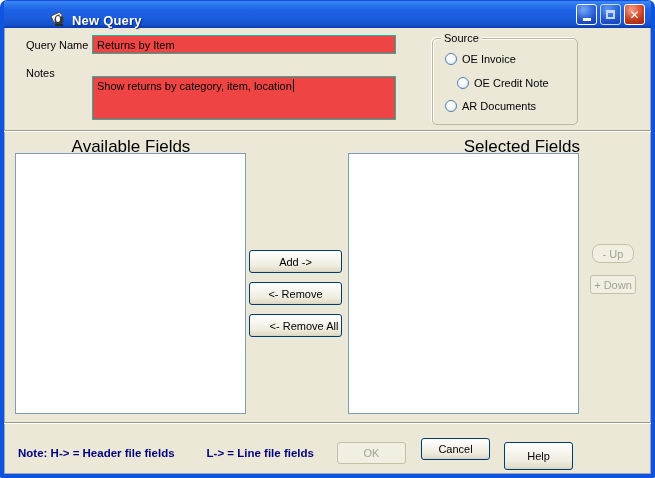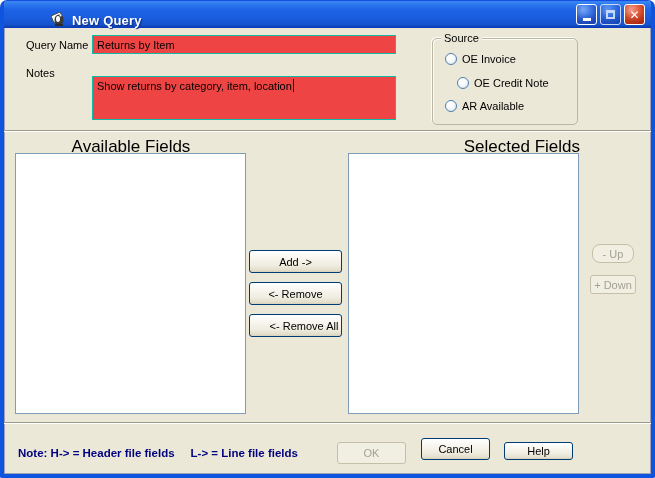--- a/index.html
+++ b/index.html
@@ -109,21 +109,21 @@
     position: absolute; left: 0; right: 0; height: 2px;
     border-top: 1px solid #9D9A87; border-bottom: 1px solid #FFFFFF;
   }
 
   .section-label { position: absolute; text-align: center; font-size: 17px; }
 
   .footer-note {
     position: absolute; left: 14px; top: 447px;
     color: #000080; font-weight: bold; font-size: 11.5px;
   }
-  .footer-note .part2 { margin-left: 16px; }
+  .footer-note .part2 { margin-left: 32px; }
 </style>
 </head>
 <body>
 
 <div class="window">
 
   <div class="titlebar">
     <span class="app-icon">
       <svg width="18" height="18" viewBox="0 0 18 18">
         <polygon points="3,6 12,2 15,8 6,13" fill="#ffffff" stroke="#444444" stroke-width="1"></polygon>
@@ -158,21 +158,21 @@
     <div class="radio-row" style="left:12px; top:14px;">
       <span class="radio-circle"></span>
       <span>OE Invoice</span>
     </div>
     <div class="radio-row" style="left:24px; top:38px;">
       <span class="radio-circle"></span>
       <span>OE Credit Note</span>
     </div>
     <div class="radio-row" style="left:12px; top:61px;">
       <span class="radio-circle"></span>
-      <span>AR Available</span>
+      <span>AR Documents</span>
     </div>
   </div>
 
   <div class="divider" style="top:130px;"></div>
 
   <div class="section-label" style="left:11px; top:137px; width:232px;">Available Fields</div>
   <div class="section-label" style="left:344px; top:137px; width:232px;text-align:right;">Selected Fields</div>
 
   <div class="listbox" style="left:11px; top:153px; width:231px; height:261px;"></div>
   <div class="listbox" style="left:344px; top:153px; width:231px; height:261px;"></div>
@@ -184,15 +184,15 @@
   <button class="xp-button disabled" style="left:588px; top:244px; width:42px; height:19px;border-radius:8px;" disabled="">- Up</button>
   <button class="xp-button disabled" style="left:586px; top:275px; width:46px; height:19px;" disabled="">+ Down</button>
 
   <div class="divider" style="top:422px;"></div>
 
   <div class="footer-note">
     <span class="part1">Note: H-&gt; = Header file fields</span><span class="part2">L-&gt; = Line file fields</span>
   </div>
   <button class="xp-button disabled" style="left:333px; top:442px; width:69px; height:22px;" disabled="">OK</button>
   <button class="xp-button" style="left:417px; top:438px; width:69px; height:22px;">Cancel</button>
-  <button class="xp-button" style="left:500px; top:442px; width:69px; height:18px;">Help</button>
+  <button class="xp-button" style="left:500px; top:442px; width:69px; height:28px;">Help</button>
 
 </div>
 
 </body></html>

